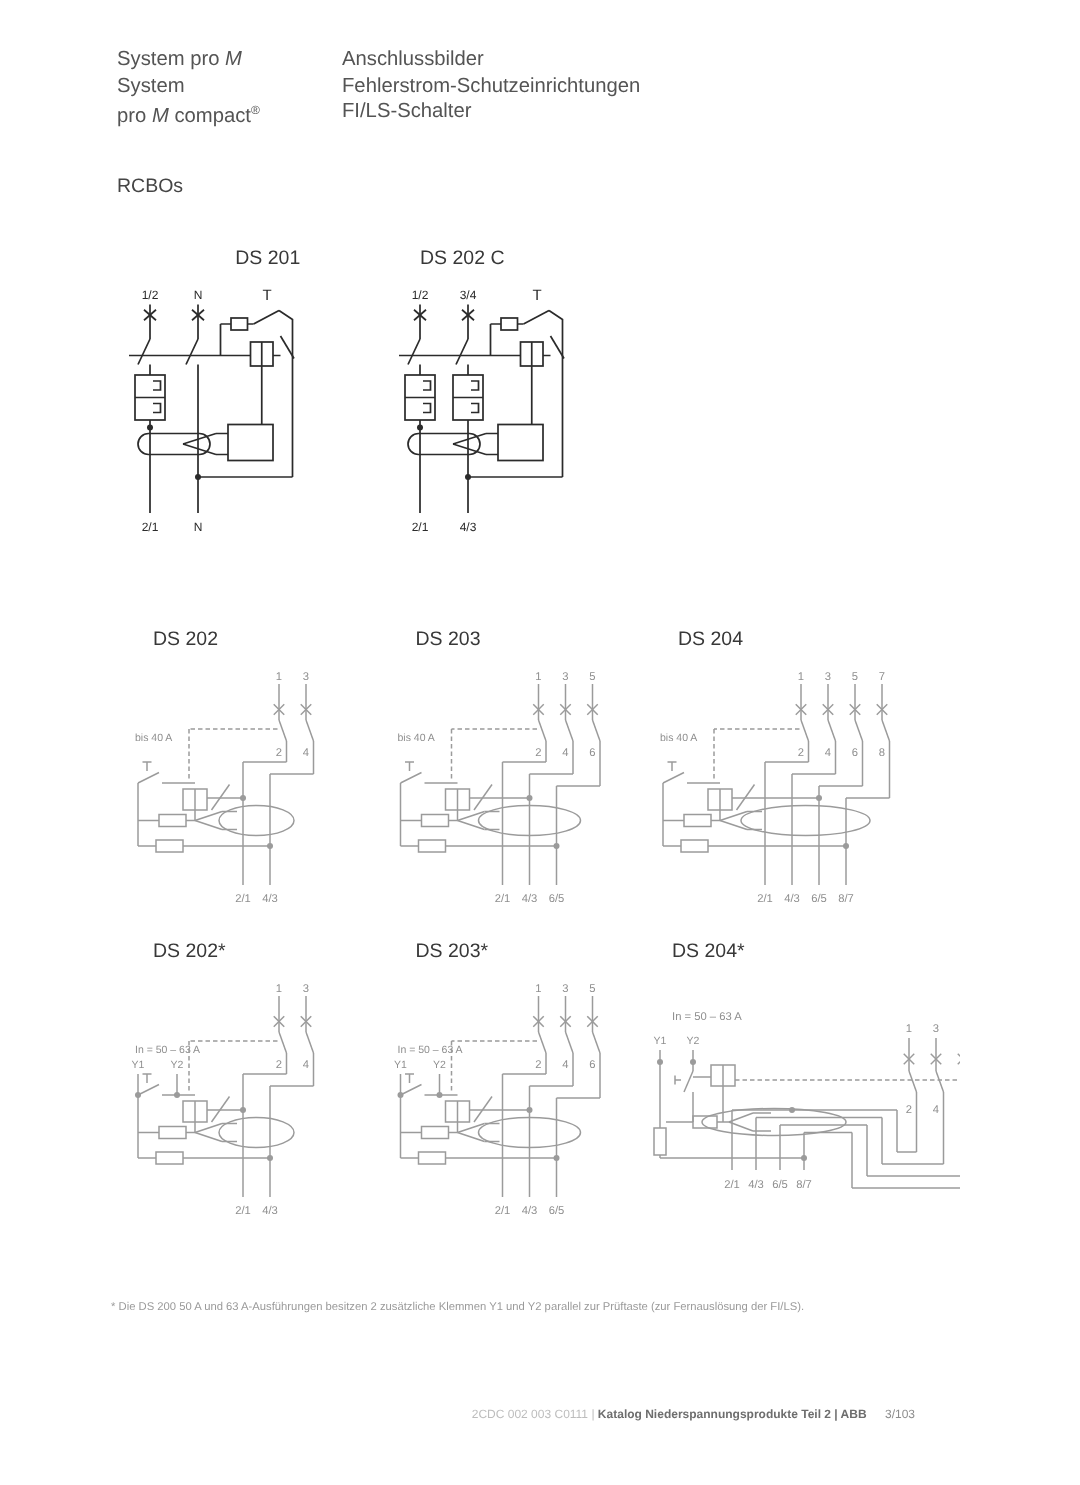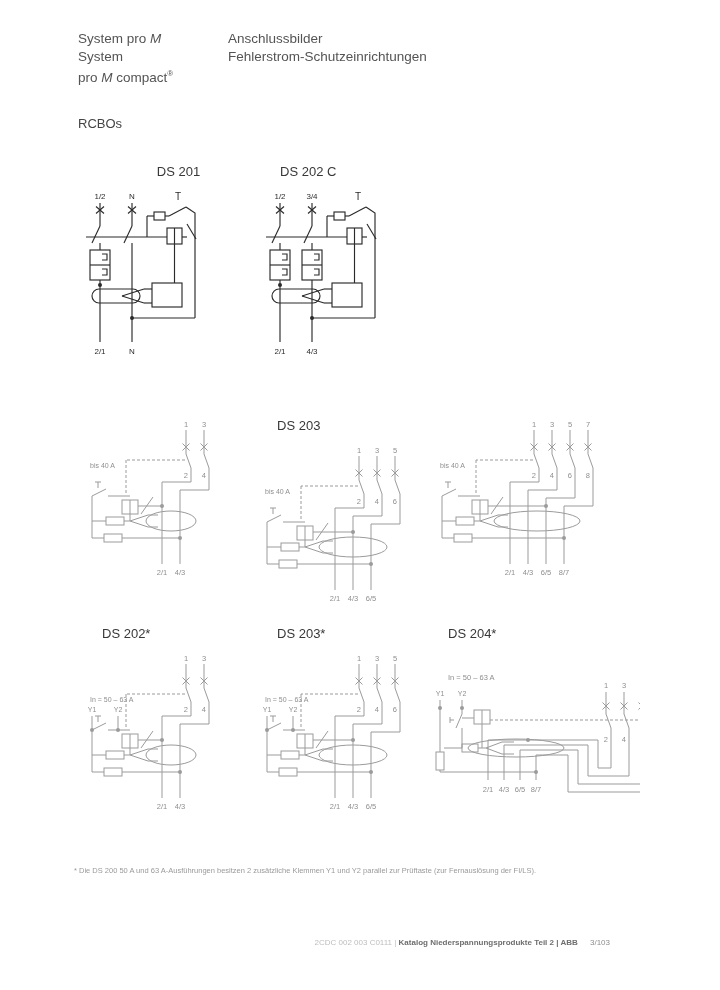--- a/index.html
+++ b/index.html
@@ -31,20 +31,21 @@
 <div class="page">
 
   <div class="hdr-col hdr-left" id="hdr-left">
       <div class="hline"><span>System pro </span><span class="it">M</span></div>
       <div class="hline"><span>System</span></div>
       <div class="hline"><span>pro </span><span class="it">M</span><span> compact</span><span class="sup">®</span></div>
     </div>
   <div class="hdr-col hdr-right" id="hdr-right">
       <div class="hline"><span>Anschlussbilder</span></div>
       <div class="hline"><span>Fehlerstrom-Schutzeinrichtungen</span></div>
+      <div class="hline"><span>FI/LS-Schalter</span></div>
     </div>
 
   <div class="section-title">RCBOs</div>
 
   <div class="dg" style="left:82px;top:164px;text-align:center;">
     <div class="dg-title">DS 201</div>
     <svg viewBox="0 0 175 180" width="175" height="180">
         <g stroke="#2b2b2b" stroke-width="1.15" fill="none">
           <text x="18" y="9" text-anchor="middle" font-size="8" fill="#2b2b2b">1/2</text>
           <line x1="18" y1="13" x2="18" y2="26"></line>
@@ -142,20 +143,21 @@
           <rect x="10" y="99" width="48" height="14" rx="7"></rect>
           <line x1="40" y1="106" x2="62" y2="99"></line>
           <line x1="40" y1="106" x2="62" y2="113"></line>
           <line x1="62" y1="99" x2="70" y2="99"></line>
           <line x1="62" y1="113" x2="70" y2="113"></line>
         </g>
       </svg>
   </div>
 
   <div class="dg" style="left:84px;top:418px;">
+    <div class="dg-title">DS 202</div>
     <svg viewBox="0 0 178 165" width="178" height="165">
         <g stroke="#9b9b9b" stroke-width="1" fill="none">
           <text x="6" y="50" text-anchor="start" font-size="7" fill="#8f8f8f">bis 40 A</text>
           <text x="102" y="9" text-anchor="middle" font-size="7.5" fill="#8f8f8f">1</text>
           <line x1="102" y1="12" x2="102" y2="24"></line>
           <line x1="98.5" y1="25.5" x2="105.5" y2="32.5"></line>
           <line x1="105.5" y1="25.5" x2="98.5" y2="32.5"></line>
           <line x1="102" y1="24" x2="102" y2="36"></line>
           <line x1="102" y1="36" x2="107" y2="50"></line>
           <line x1="107" y1="50" x2="107" y2="64"></line>
@@ -262,20 +264,21 @@
           <line x1="40" y1="103" x2="46" y2="103"></line>
           <line x1="22" y1="103" x2="8" y2="103"></line>
           <rect x="20" y="116" width="18" height="8"></rect>
           <line x1="8" y1="120" x2="20" y2="120"></line>
           <line x1="38" y1="120" x2="112" y2="120"></line>
           <circle cx="112" cy="120" r="2" fill="#9b9b9b" stroke="none"></circle>
         </g>
       </svg>
   </div>
   <div class="dg" style="left:434px;top:418px;">
+    <div class="dg-title">DS 204</div>
     <svg viewBox="0 0 196 165" width="196" height="165">
         <g stroke="#9b9b9b" stroke-width="1" fill="none">
           <text x="6" y="50" text-anchor="start" font-size="7" fill="#8f8f8f">bis 40 A</text>
           <text x="100" y="9" text-anchor="middle" font-size="7.5" fill="#8f8f8f">1</text>
           <line x1="100" y1="12" x2="100" y2="24"></line>
           <line x1="96.5" y1="25.5" x2="103.5" y2="32.5"></line>
           <line x1="103.5" y1="25.5" x2="96.5" y2="32.5"></line>
           <line x1="100" y1="24" x2="100" y2="36"></line>
           <line x1="100" y1="36" x2="105" y2="50"></line>
           <line x1="105" y1="50" x2="105" y2="64"></line>

